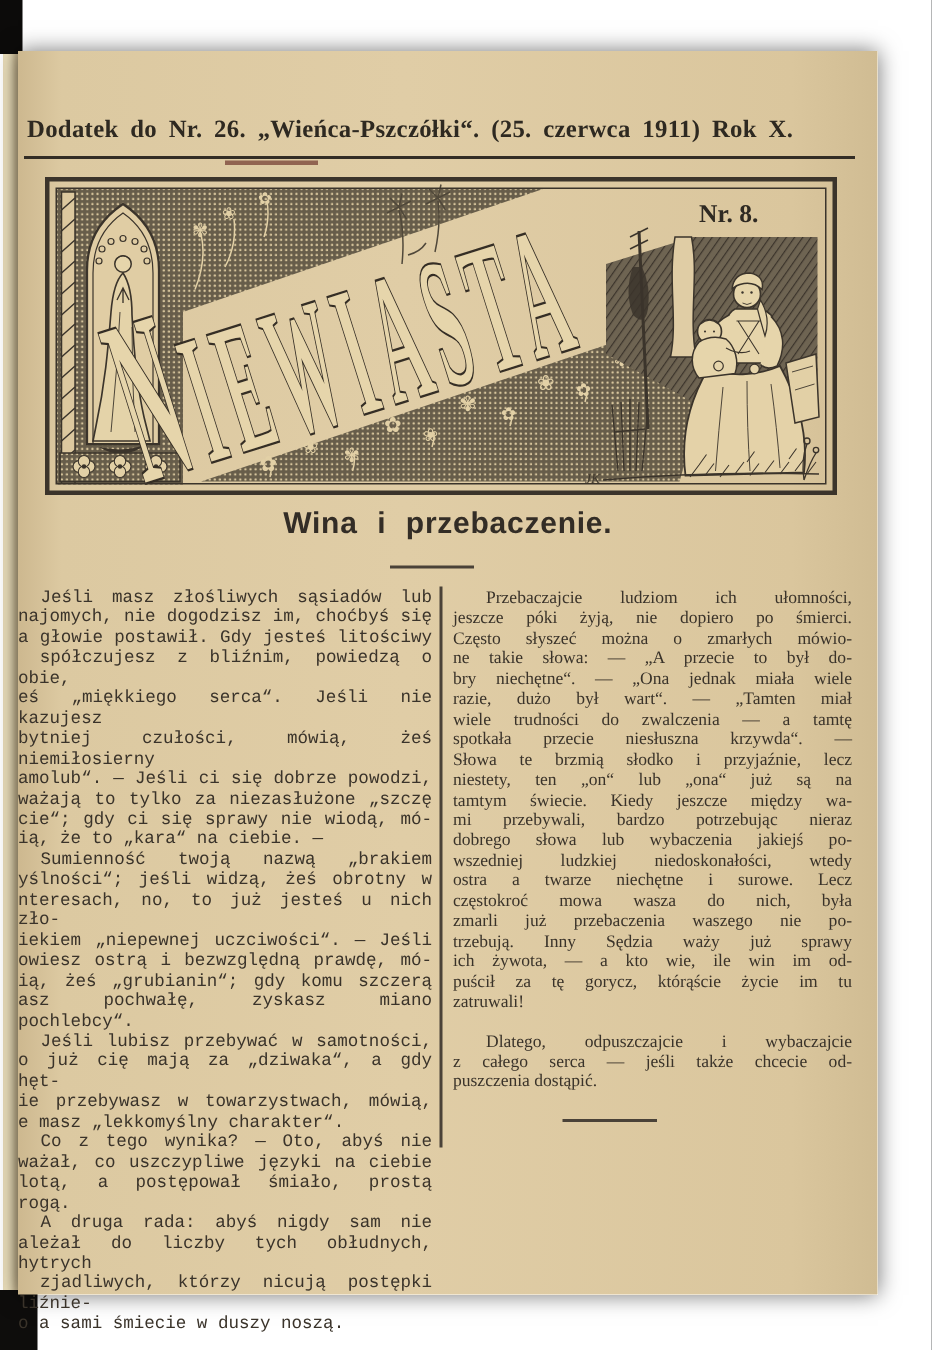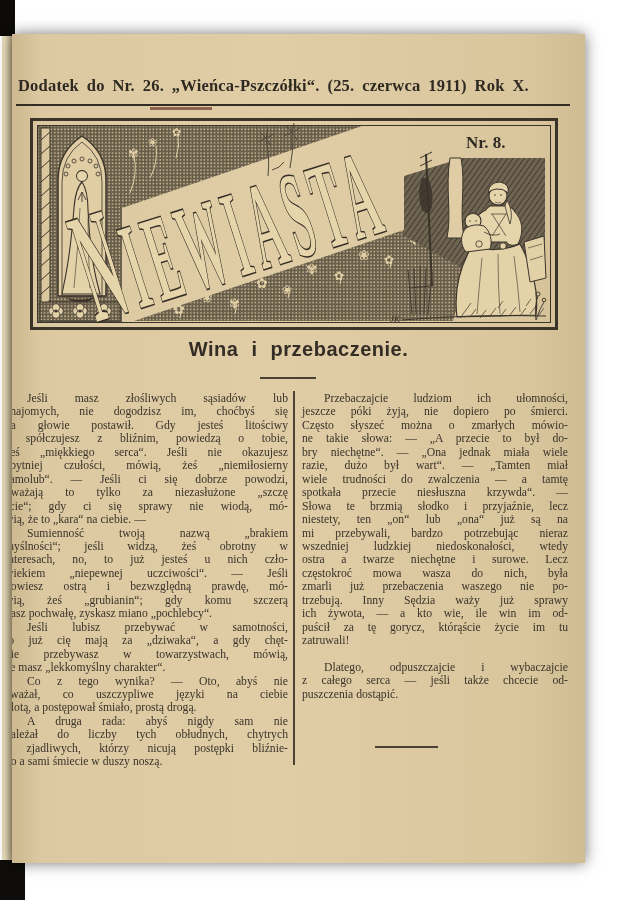--- a/index.html
+++ b/index.html
@@ -16,21 +16,21 @@
                color:#2e2921;letter-spacing:.2px;word-spacing:3.5px;white-space:nowrap;}
   .header-rule{position:absolute;left:4px;top:70px;width:554px;height:2px;background:#332d25;}
   .header-dash{position:absolute;left:138px;top:73px;width:62px;height:2.5px;background:#7d4a3c;opacity:.8;}
   .masthead{position:absolute;left:18px;top:84px;width:528px;height:212px;}
   .article-title{position:absolute;left:0;top:304px;width:100%;text-align:center;
                  font-family:"Liberation Sans",sans-serif;font-weight:bold;font-size:20px;
                  color:#332d26;letter-spacing:.5px;word-spacing:7px;}
   .title-rule{position:absolute;left:248px;top:343px;width:56px;height:1.5px;background:#4a4238;}
   .col{position:absolute;top:358px;font-size:11.7px;line-height:13.45px;color:#3a332a;}
   .col-left{left:0;width:276px;overflow:hidden;}
-  .col-left .col-inner{margin-left:-7px;width:283px;}
+  .col-left .col-inner{margin-left:-7px;width:283px;font-family:Liberation Mono, monospace;}
   .col-right{left:290px;width:266px;}
   .tline{text-align:justify;text-align-last:justify;}
   .tline.lastln{text-align-last:left;}
   .tline.ind{padding-left:22px;}
   .para-gap{margin-top:13px;}
   .divider{position:absolute;left:281px;top:357px;width:1.5px;height:374px;background:#4a4238;}
   .end-rule{position:absolute;left:363px;top:712px;width:63px;height:1.5px;background:#4a4238;}
 </style>
 </head>
 <body>
@@ -235,21 +235,23 @@
             <div class="tline ind">Przebaczajcie ludziom ich ułomności,</div>
             <div class="tline">jeszcze póki żyją, nie dopiero po śmierci.</div>
             <div class="tline">Często słyszeć można o zmarłych mówio-</div>
             <div class="tline">ne takie słowa: — „A przecie to był do-</div>
             <div class="tline">bry niechętne“. — „Ona jednak miała wiele</div>
             <div class="tline">razie, dużo był wart“. — „Tamten miał</div>
             <div class="tline">wiele trudności do zwalczenia — a tamtę</div>
             <div class="tline">spotkała przecie niesłuszna krzywda“. —</div>
             <div class="tline">Słowa te brzmią słodko i przyjaźnie, lecz</div>
             <div class="tline">niestety, ten „on“ lub „ona“ już są na</div>
+            <div class="tline">tamtym świecie. Kiedy jeszcze między wa-</div>
             <div class="tline">mi przebywali, bardzo potrzebując nieraz</div>
+            <div class="tline">dobrego słowa lub wybaczenia jakiejś po-</div>
             <div class="tline">wszedniej ludzkiej niedoskonałości, wtedy</div>
             <div class="tline">ostra a twarze niechętne i surowe. Lecz</div>
             <div class="tline">częstokroć mowa wasza do nich, była</div>
             <div class="tline">zmarli już przebaczenia waszego nie po-</div>
             <div class="tline">trzebują. Inny Sędzia waży już sprawy</div>
             <div class="tline">ich żywota, — a kto wie, ile win im od-</div>
             <div class="tline">puścił za tę gorycz, którąście życie im tu</div>
             <div class="tline lastln">zatruwali!</div>
           </div>
           <div class="para para-gap">

